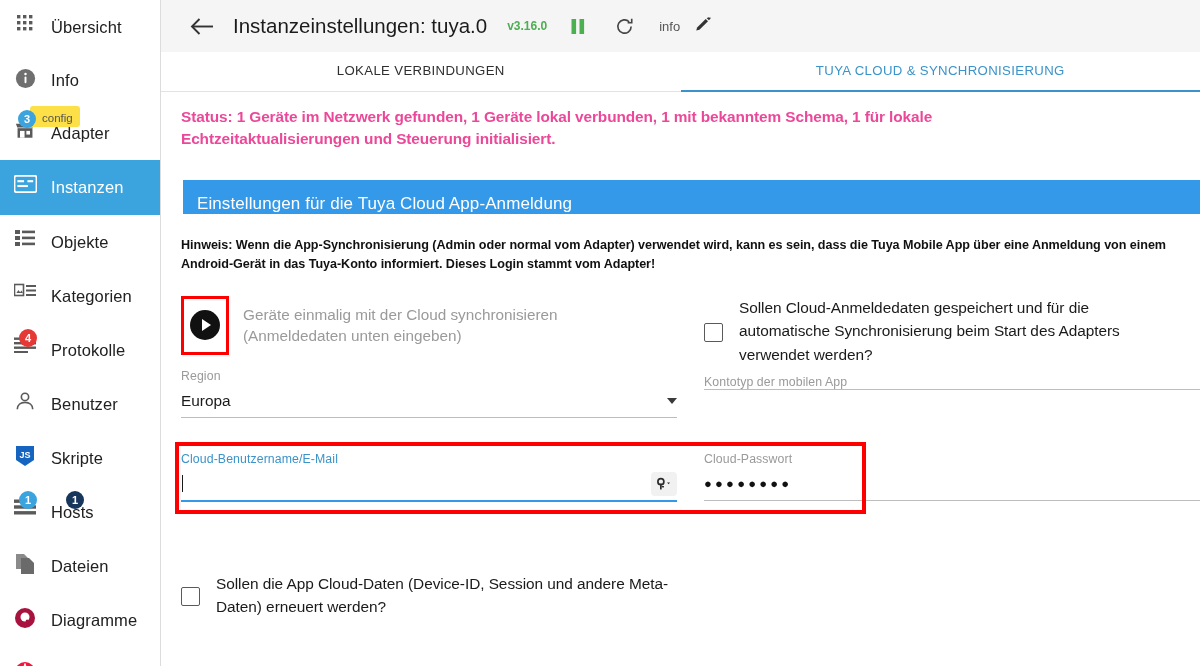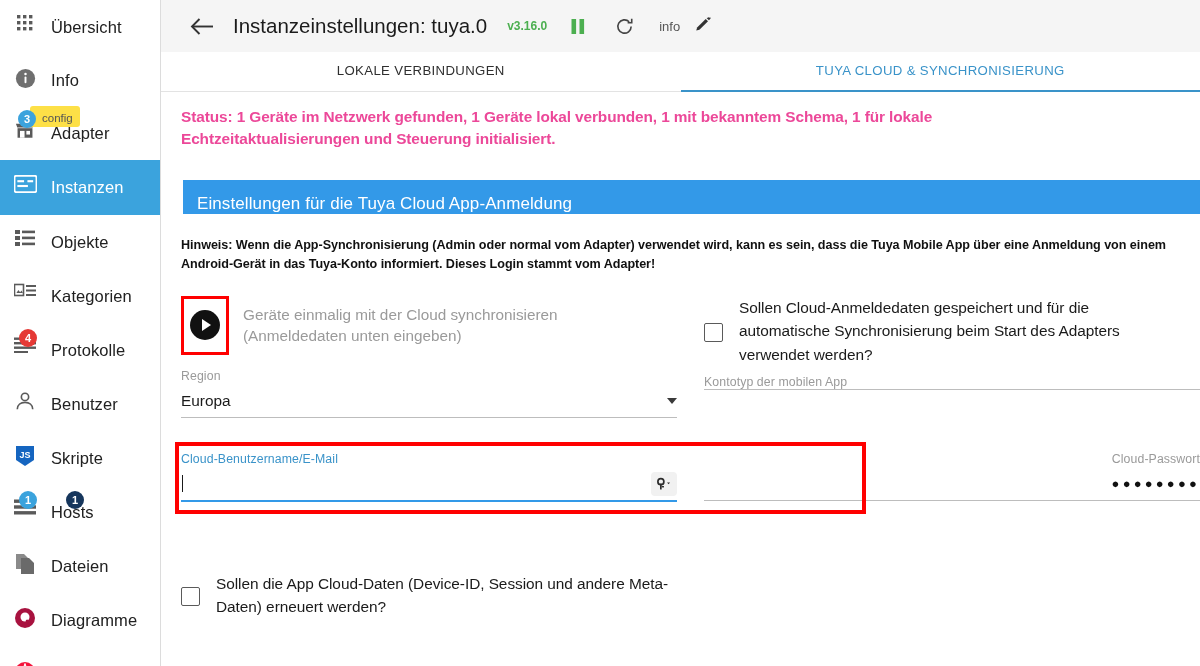--- a/index.html
+++ b/index.html
@@ -256,21 +256,21 @@
   .cred-hl {
     position: absolute;
     left: -6px; top: -10px;
     width: 691px; height: 72px;
     border: 4px solid #ff0000;
     pointer-events: none;
     z-index: 5;
   }
   .cred-cols { display: flex; }
   .cred-user { width: 511px; flex: 0 0 511px; padding-right: 15px; }
-  .cred-pass { flex: 1 1 auto; padding-left: 12px; text-align: right; }
+  .cred-pass { flex: 1 1 auto; padding-left: 12px; }
 
   .keyicon {
     width: 26px; height: 24px;
     background: #f1f1f1;
     border-radius: 4px;
     display: flex; align-items: center; justify-content: center;
     flex: 0 0 26px;
     margin-left: 6px;
     cursor: pointer;
   }

